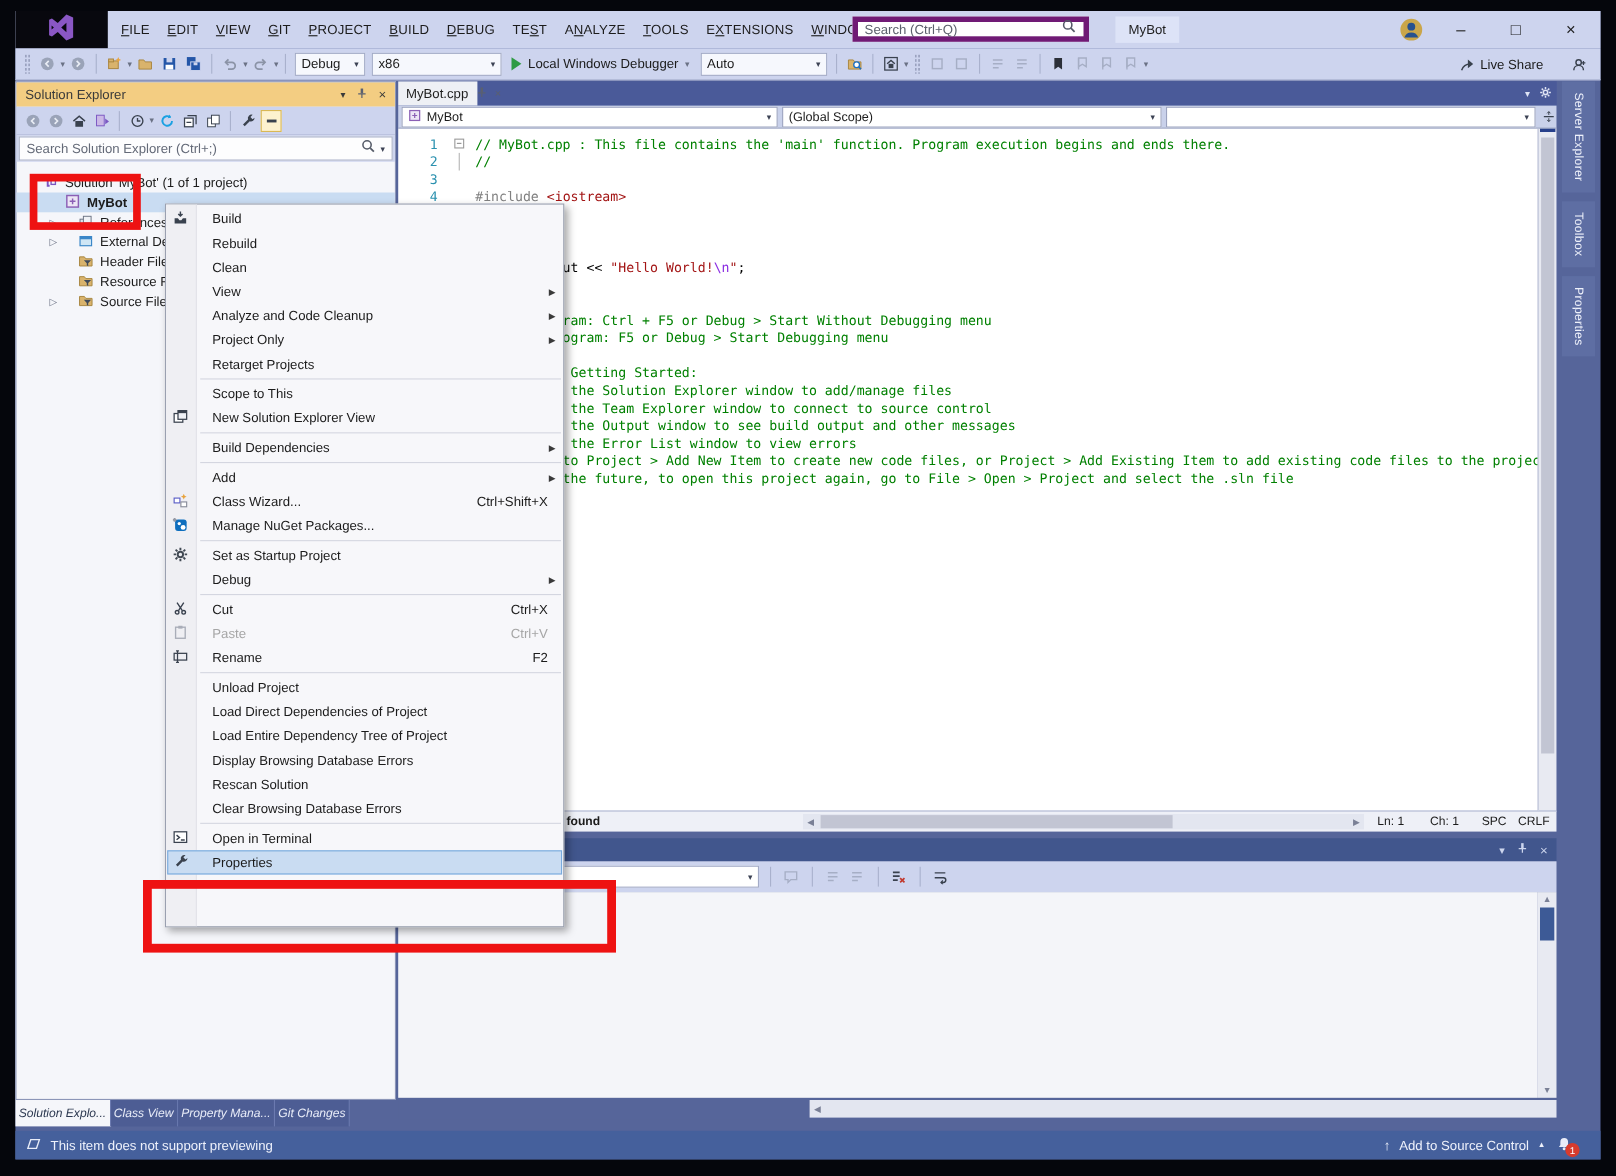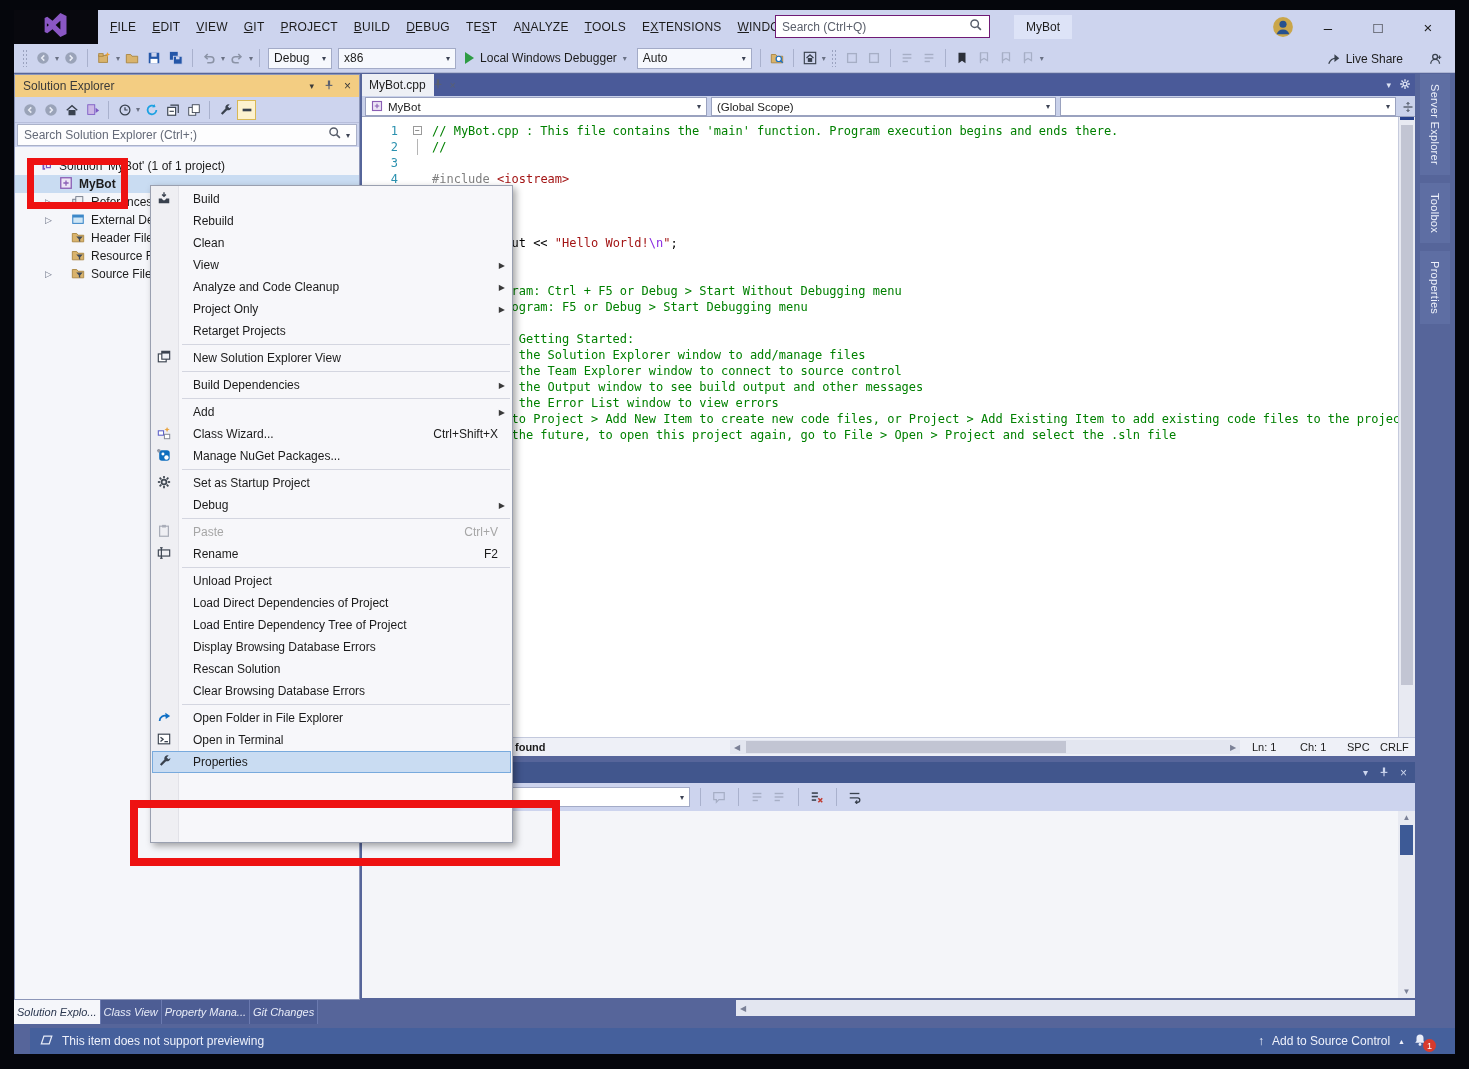--- a/index.html
+++ b/index.html
@@ -6,21 +6,21 @@
   body { background:#000; font-family:"Liberation Sans",sans-serif; }
   .canvas { position:relative; width:1469px; height:1069px; background:#05060c; overflow:hidden; }
   .window { position:absolute; left:14px; top:10px; width:1441px; height:1044px; background:var(--main-background); }
 
   
   .titlebar { position:absolute; left:0; top:0; right:0; height:34px; background:var(--chrome); }
   .logoblock { position:absolute; left:0; top:0; width:84px; height:34px; background:#08080e; display:flex; align-items:center; justify-content:center; }
   .menubar { position:absolute; left:88px; top:0; height:34px; display:flex; align-items:center; }
   .mb-item { padding:0 8px; font-size:12px; color:#1c1c1c; letter-spacing:.2px; cursor:default; }
   .mb-item u { text-decoration:underline; }
-  .search-box { position:absolute; left:761px; top:5px; width:215px; height:23px; background:#fff; border:1px solid #701a75; display:flex; align-items:center; padding:0 6px; }
+  .search-box { position:absolute; left:761px; top:5px; width:215px; height:23px; background:#fff; border:5px solid #701a75; display:flex; align-items:center; padding:0 6px; }
   .search-box .ph { flex:1; font-size:12px; color:#5b606c; }
   .title-chip { position:absolute; left:1000px; top:5px; height:24px; padding:0 12px; background:#dde3f7; display:flex; align-items:center; font-size:12px; color:#1c1c1c; }
   .avatar { position:absolute; left:1258px; top:6px; width:22px; height:22px; }
   .wbtn { position:absolute; top:0; width:44px; height:34px; display:flex; align-items:center; justify-content:center; font-size:15px; color:#1c1c1c; }
   .wbtn.min { left:1292px; } .wbtn.max { left:1342px; } .wbtn.cls { left:1392px; }
 
   
   .toolbar { position:absolute; left:0; top:34px; right:0; height:29px; background:var(--chrome); border-bottom:1px solid #aeb6d4; display:flex; align-items:center; padding-left:4px; }
   .tb-grip { width:6px; height:18px; margin:0 4px; background-image:radial-gradient(#9aa2bf 1px, transparent 1px); background-size:3px 4px; }
   .tb-sep { width:1px; height:18px; background:#a9b1cd; margin:0 5px; }
@@ -96,21 +96,21 @@
   .op-content { position:absolute; left:0; top:49px; right:17px; bottom:20px; background:#f4f5f9; }
   .op-vscroll { position:absolute; right:0; top:49px; width:17px; bottom:20px; background:#e8eaf2; }
   .op-bottom { position:absolute; left:0; bottom:0; right:0; height:20px; }
   .op-htrack { position:absolute; left:374px; right:0; top:2px; height:16px; background:#e3e6f0; display:flex; align-items:center; }
 
   
   .right-tabs { position:absolute; left:1406px; top:64px; width:35px; }
   .vtab { writing-mode:vertical-rl; background:#5e6ea3; color:#eef1fb; font-size:11px; padding:10px 9px; margin-bottom:8px; letter-spacing:.3px; }
 
   
-  .statusbar { position:absolute; left:16px; top:1018px; right:0; height:26px; background:var(--statusbar); color:#eef1fb; font-size:12px; }
+  .statusbar { position:absolute; left:0; top:1018px; right:0; height:26px; background:var(--statusbar); color:#eef1fb; font-size:12px;text-align:right; }
   .sb-left { position:absolute; left:10px; top:0; height:26px; display:flex; align-items:center; gap:8px; }
   .sb-right { position:absolute; right:26px; top:0; height:26px; display:flex; align-items:center; gap:8px; }
   .badge { position:absolute; right:-7px; bottom:-3px; width:13px; height:13px; border-radius:50%; background:#d83b2d; color:#fff; font-size:9px; display:flex; align-items:center; justify-content:center; }
   .bell-wrap { position:relative; width:16px; height:16px; }
 
   
   .ctx { position:absolute; left:136px; top:175px; width:363px; height:658px; background:var(--menu-background); border:1px solid #9aa0b0; box-shadow:3px 3px 7px rgba(0,0,0,.35); z-index:50; padding-top:2px; }
   .ctx-gutter { position:absolute; left:0; top:0; bottom:0; width:28px; background:#efeff3; border-right:1px solid #e2e2e8; }
   .ctx-item { position:relative; height:22px; display:flex; align-items:center; font-size:12px; color:#1b1b1b; padding-left:42px; }
   .ctx-item .ico { position:absolute; left:6px; top:3px; width:16px; height:16px; }
@@ -769,20 +769,23 @@
           </div>
           <div class="ctx-item">
             <span>Project Only</span>
             <span class="sub">▶</span>
           </div>
           <div class="ctx-item">
             <span>Retarget Projects</span>
           </div>
           <div class="ctx-sep"></div>
           <div class="ctx-item">
+            <span>Scope to This</span>
+          </div>
+          <div class="ctx-item">
             <span class="ico"><svg width="14" height="14" viewBox="0 0 16 16">
                 <rect x="1.5" y="4.5" width="9" height="9" fill="#fff" stroke="#39414e" stroke-width="1.3"></rect>
                 <rect x="5.5" y="1.5" width="9" height="9" fill="#eef0f5" stroke="#39414e" stroke-width="1.3"></rect>
                 <rect x="5.5" y="1.5" width="9" height="2.6" fill="#39414e"></rect>
               </svg></span>
             <span>New Solution Explorer View</span>
           </div>
           <div class="ctx-sep"></div>
           <div class="ctx-item">
             <span>Build Dependencies</span>
@@ -826,20 +829,29 @@
                   <line x1="4.9" y1="11.1" x2="3" y2="13"></line>
                 </g>
               </svg></span>
             <span>Set as Startup Project</span>
           </div>
           <div class="ctx-item">
             <span>Debug</span>
             <span class="sub">▶</span>
           </div>
           <div class="ctx-sep"></div>
+          <div class="ctx-item">
+            <span class="ico"><svg width="14" height="14" viewBox="0 0 16 16">
+                <path d="M4.5 2 10 10.5M11.5 2 6 10.5" stroke="#39414e" stroke-width="1.4"></path>
+                <circle cx="4.6" cy="12.2" r="1.9" fill="none" stroke="#39414e" stroke-width="1.4"></circle>
+                <circle cx="11.4" cy="12.2" r="1.9" fill="none" stroke="#39414e" stroke-width="1.4"></circle>
+              </svg></span>
+            <span>Cut</span>
+            <span class="sc">Ctrl+X</span>
+          </div>
           <div class="ctx-item disabled">
             <span class="ico"><svg width="14" height="14" viewBox="0 0 16 16">
                 <rect x="3" y="2.5" width="10" height="11.5" fill="none" stroke="#a9adb8" stroke-width="1.4"></rect>
                 <rect x="5.8" y="1" width="4.4" height="3" fill="#a9adb8"></rect>
               </svg></span>
             <span>Paste</span>
             <span class="sc">Ctrl+V</span>
           </div>
           <div class="ctx-item">
             <span class="ico"><svg width="14" height="14" viewBox="0 0 16 16">
@@ -866,27 +878,20 @@
           </div>
           <div class="ctx-item">
             <span>Rescan Solution</span>
           </div>
           <div class="ctx-item">
             <span>Clear Browsing Database Errors</span>
           </div>
           <div class="ctx-sep"></div>
           <div class="ctx-item">
             <span class="ico"><svg width="14" height="14" viewBox="0 0 16 16">
-                <path d="M3 12.5a6 6 0 0 1 8.5-5.5" fill="none" stroke="#0f6fc5" stroke-width="2"></path>
-                <path d="M9.5 3 15 6.8l-5 3.4Z" fill="#0f6fc5"></path>
-              </svg></span>
-            <span>Open Folder in File Explorer</span>
-          </div>
-          <div class="ctx-item">
-            <span class="ico"><svg width="14" height="14" viewBox="0 0 16 16">
                 <rect x="1.5" y="2.5" width="13" height="11" fill="#fff" stroke="#39414e" stroke-width="1.3"></rect>
                 <path d="M4 6l3 2.4L4 10.8" fill="none" stroke="#39414e" stroke-width="1.5"></path>
                 <line x1="8.5" y1="11" x2="12.5" y2="11" stroke="#39414e" stroke-width="1.5"></line>
               </svg></span>
             <span>Open in Terminal</span>
           </div>
           <div class="ctx-item sel">
             <span class="ico"><svg width="14" height="14" viewBox="0 0 16 16">
                 <path d="M14.2 4.6a3.8 3.8 0 0 1-5 3.6L4 13.4 2.2 11.6l5.2-5.2a3.8 3.8 0 0 1 4.8-4.8L9.9 3.9l2.2 2.2Z" fill="#3a424e"></path>
               </svg></span>

